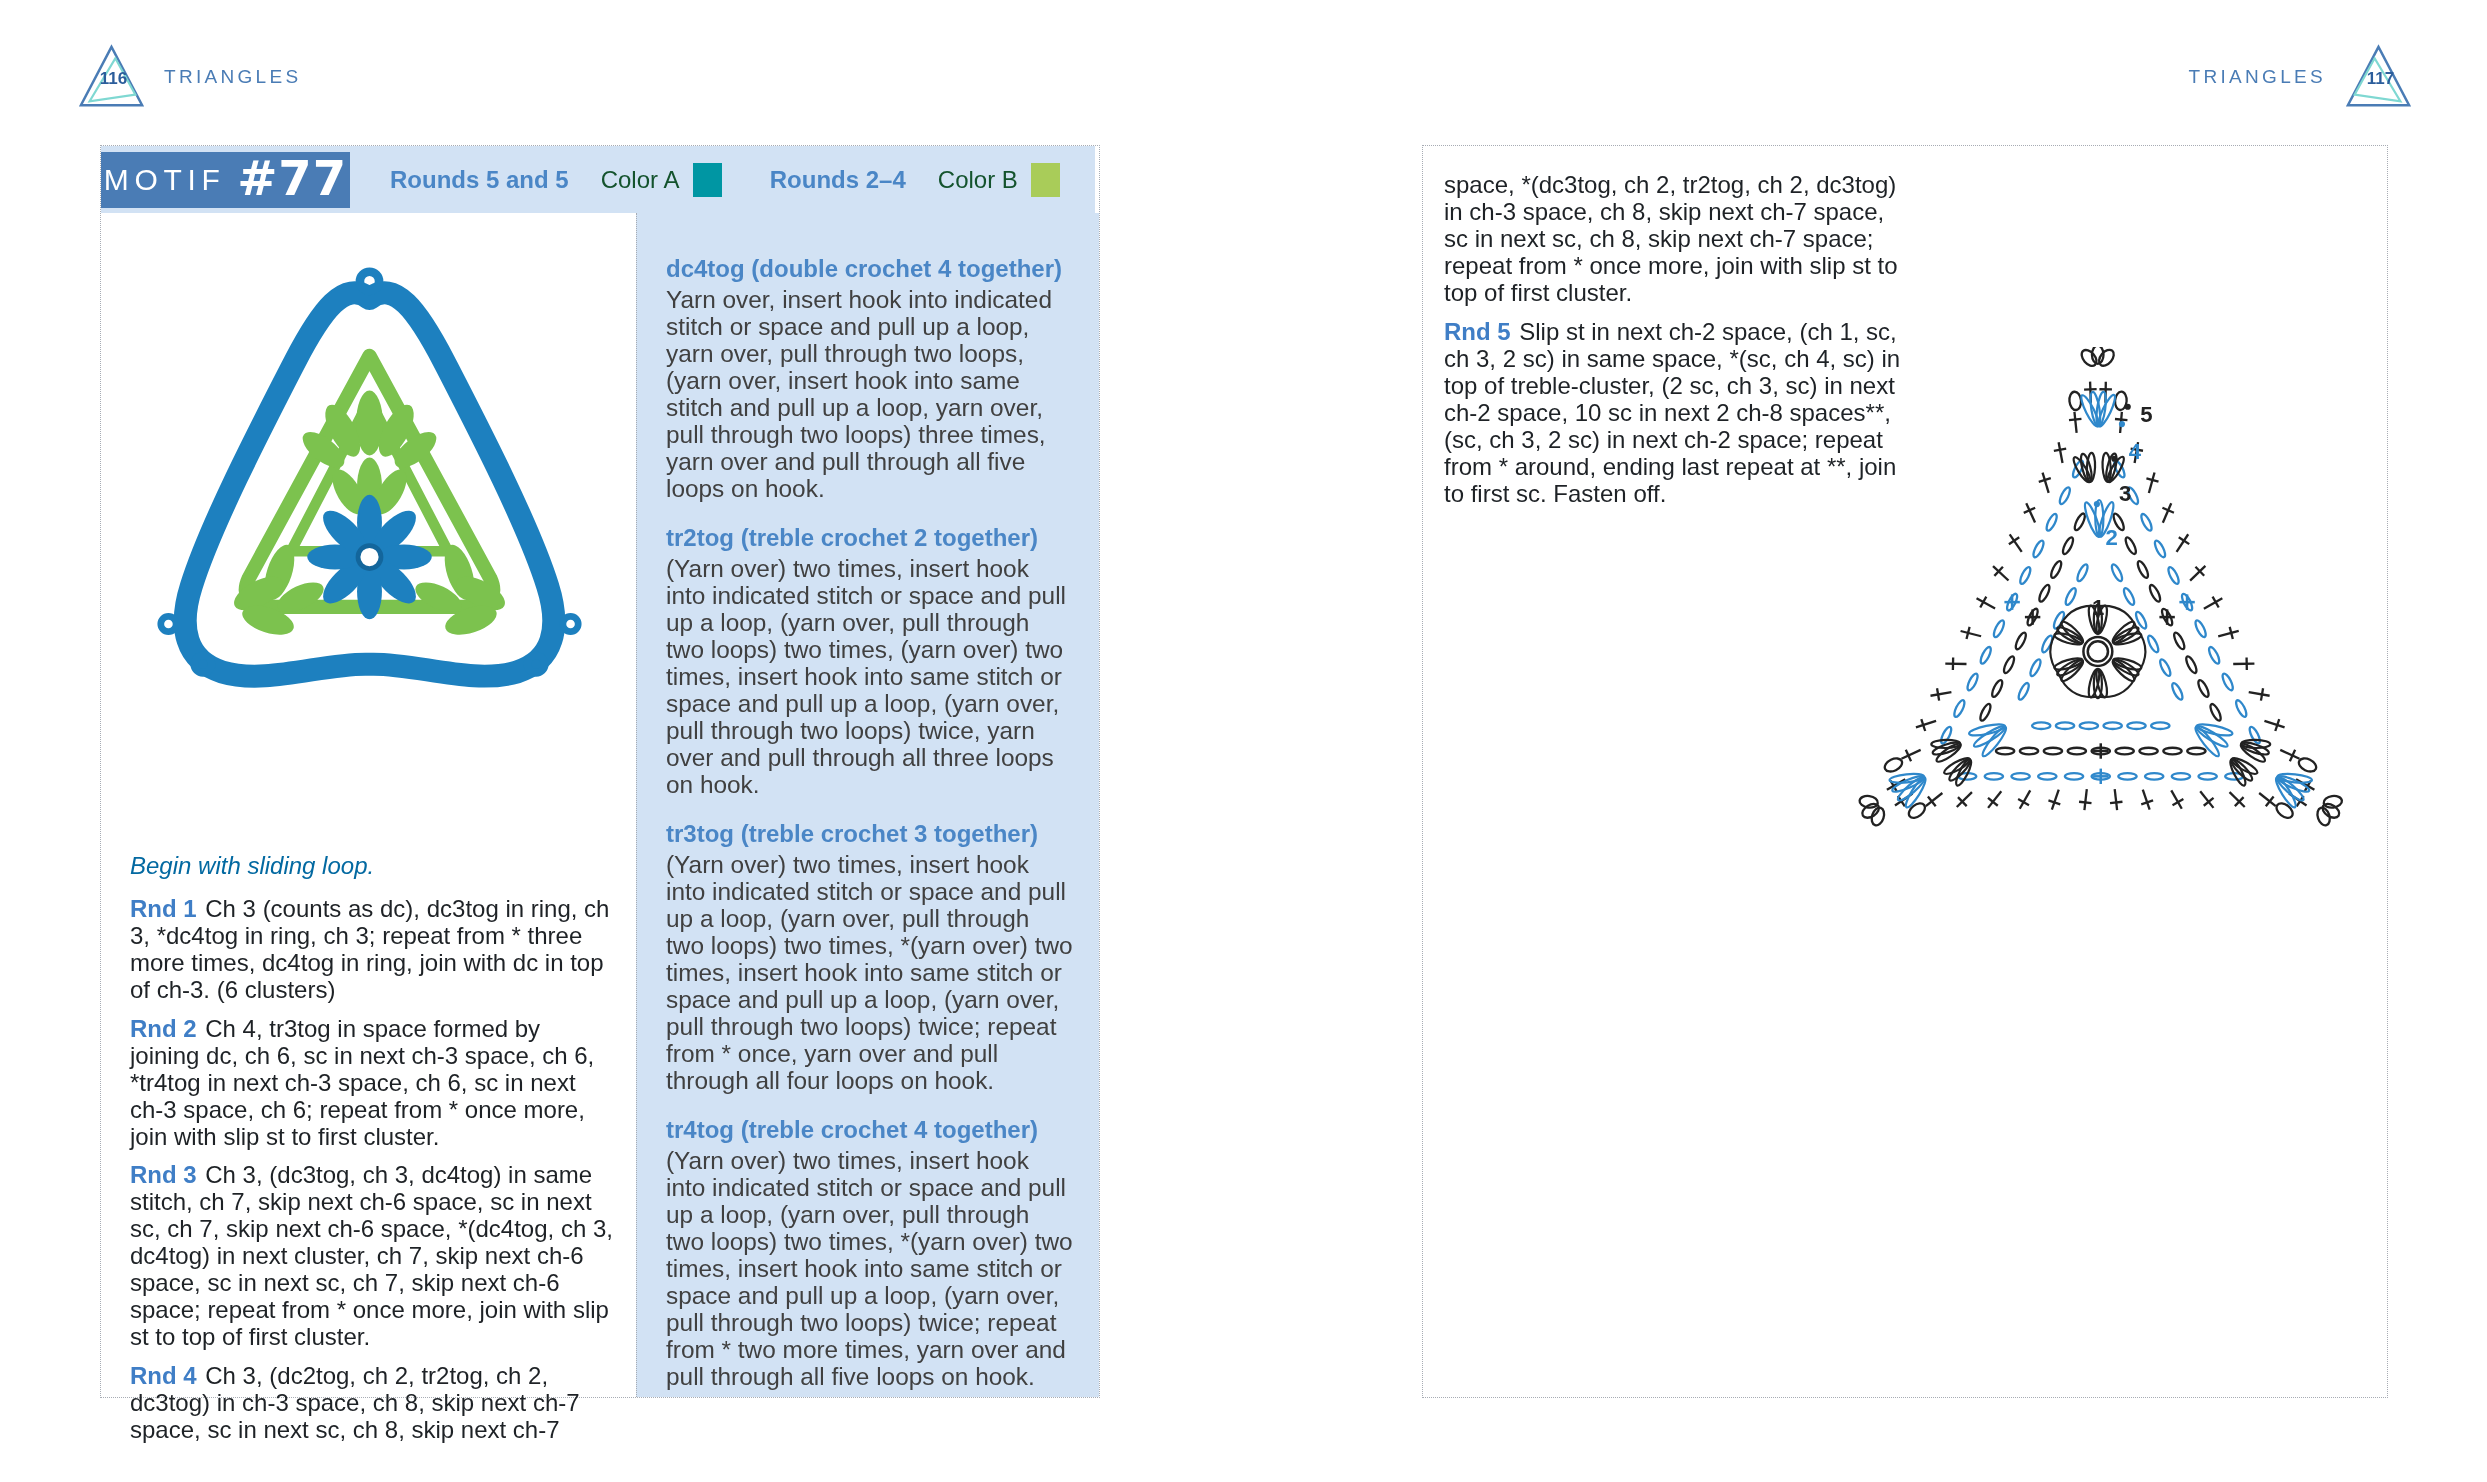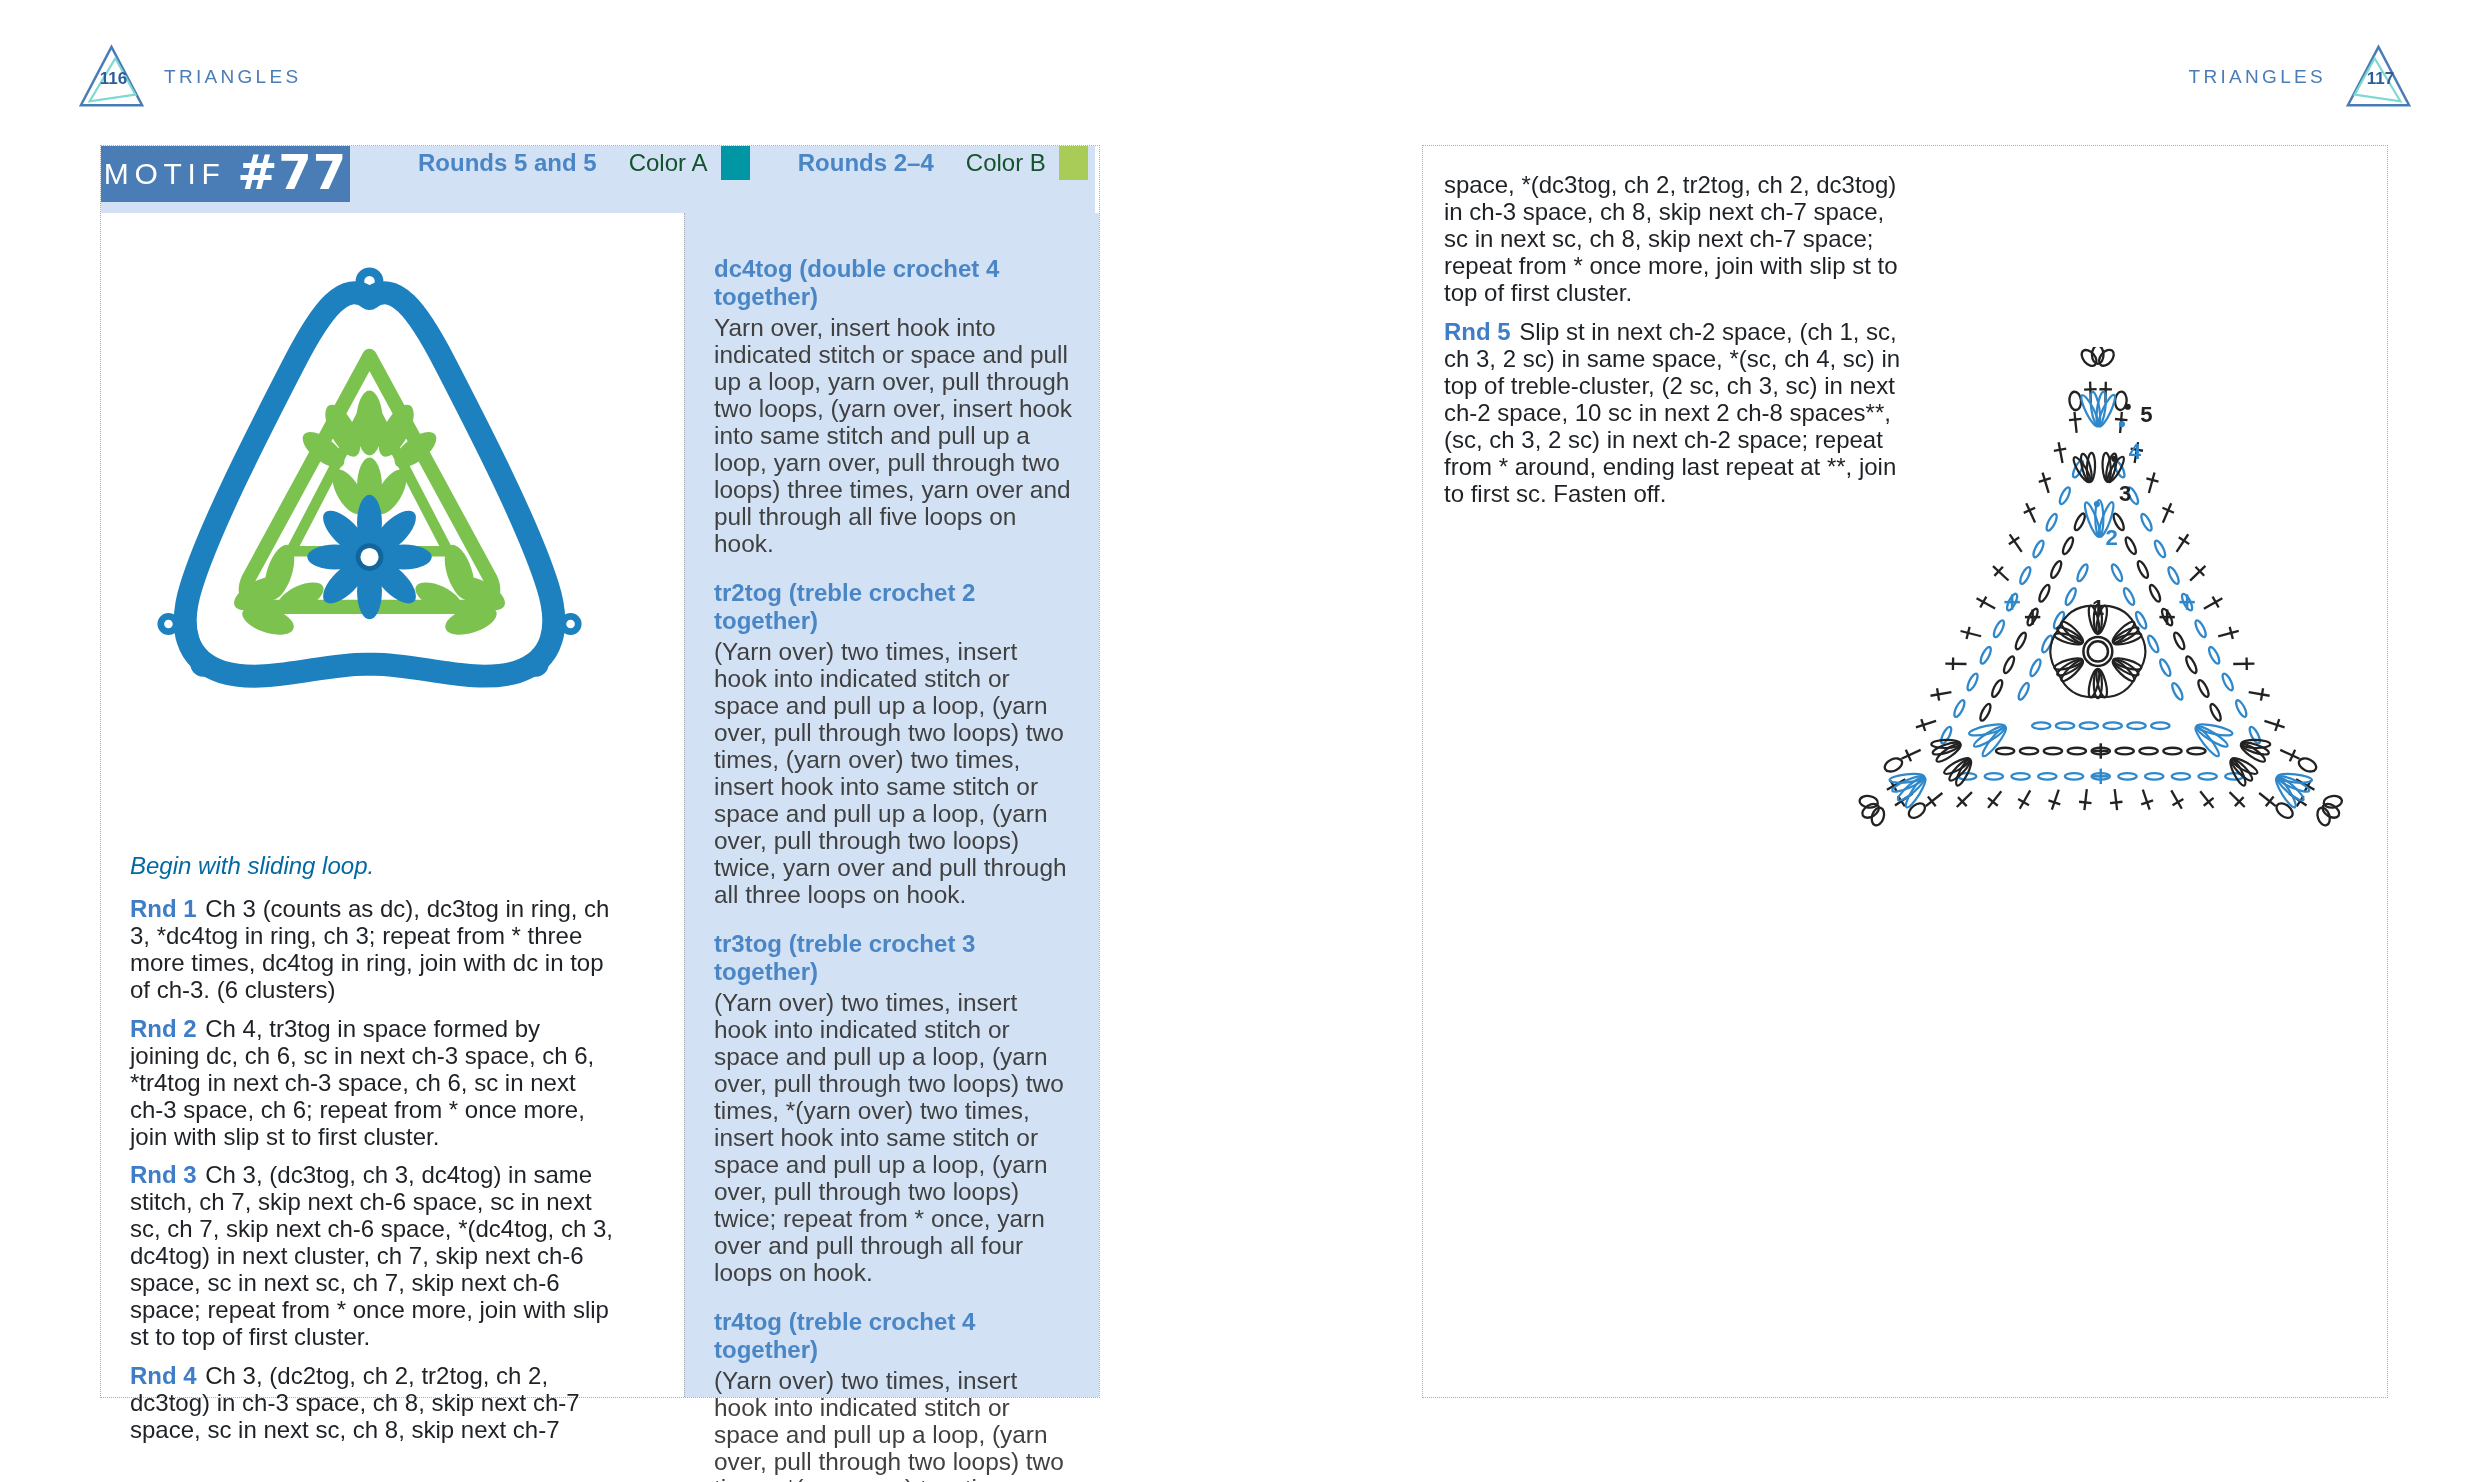--- a/index.html
+++ b/index.html
@@ -12,37 +12,37 @@
   .runhead.right{right:75px;}
   .section-label{color:#4a7cb5;font-size:19px;letter-spacing:3.3px;font-weight:500;}
   .tri-icon{position:relative;width:67px;height:65px;}
   .tri-num{position:absolute;left:2px;top:25px;width:67px;text-align:center;
            color:#2b5d9b;font-weight:700;font-size:17px;}
 
   
   .card{position:absolute;left:100px;top:145px;width:1000px;height:1253px;
         border:1.9px dotted #a7acb4;box-sizing:border-box;background:#fff;}
   .titlebar{position:absolute;left:0;top:0;right:4px;height:67px;background:#d2e2f4;
-            display:flex;align-items:flex-start;gap:28px;}
+            display:flex;align-items:center;}
   .motif-box{width:249px;background:#4a7cb5;color:#fff;display:flex;
              align-items:center;justify-content:center;gap:11.5px;}
   .motif-word{font-size:30px;letter-spacing:5.7px;font-weight:400;}
   .motif-num{font-size:48px;font-weight:900;font-family:"DejaVu Sans",sans-serif;
              letter-spacing:1px;transform:translateY(-1.9px);}
   .legend{flex:1;display:flex;align-items:center;}
   .legend-rounds{color:#4a86c6;font-weight:700;font-size:24px;}
   .legend-color{color:#14532d;font-size:24px;margin-left:32px;}
   .swatch{width:29px;height:34px;margin-left:13.4px;display:inline-block;}
   .swatch-a{background:#0096a3;}
   .swatch-b{background:#a9cc59;}
   .lg1{margin-left:40px;} .lg2{margin-left:48px;}
 
   .col-white{position:absolute;left:0;top:67px;bottom:0;width:535px;background:#fff;}
   .col-blue{position:absolute;left:535px;top:67px;bottom:0;right:0;background:#d2e2f4;
-            border-left:1.9px dotted #a7acb4;padding:42px 25px 0 29px;box-sizing:border-box;margin-left:48px;}
+            border-left:1.9px dotted #a7acb4;padding:42px 25px 0 29px;box-sizing:border-box;}
 
   .photo{position:absolute;left:9.6px;top:13.4px;width:517px;height:574px;}
 
   .instructions{position:absolute;left:29px;top:639px;width:484px;}
   .intro{font-style:italic;font-size:24px;margin:0 0 15.3px 0;color:#0369a1;font-weight:500;}
   .rnd{margin:0 0 11.5px 0;font-size:24px;line-height:27px;}
   .rnd-label{color:#3f7ec6;font-weight:700;margin-right:8.6px;}
 
   .def h3{margin:0 0 2.9px 0;color:#4a86c6;font-size:24px;font-weight:700;}
   .def p{margin:0 0 22px 0;font-family:Liberation Sans, sans-serif;

